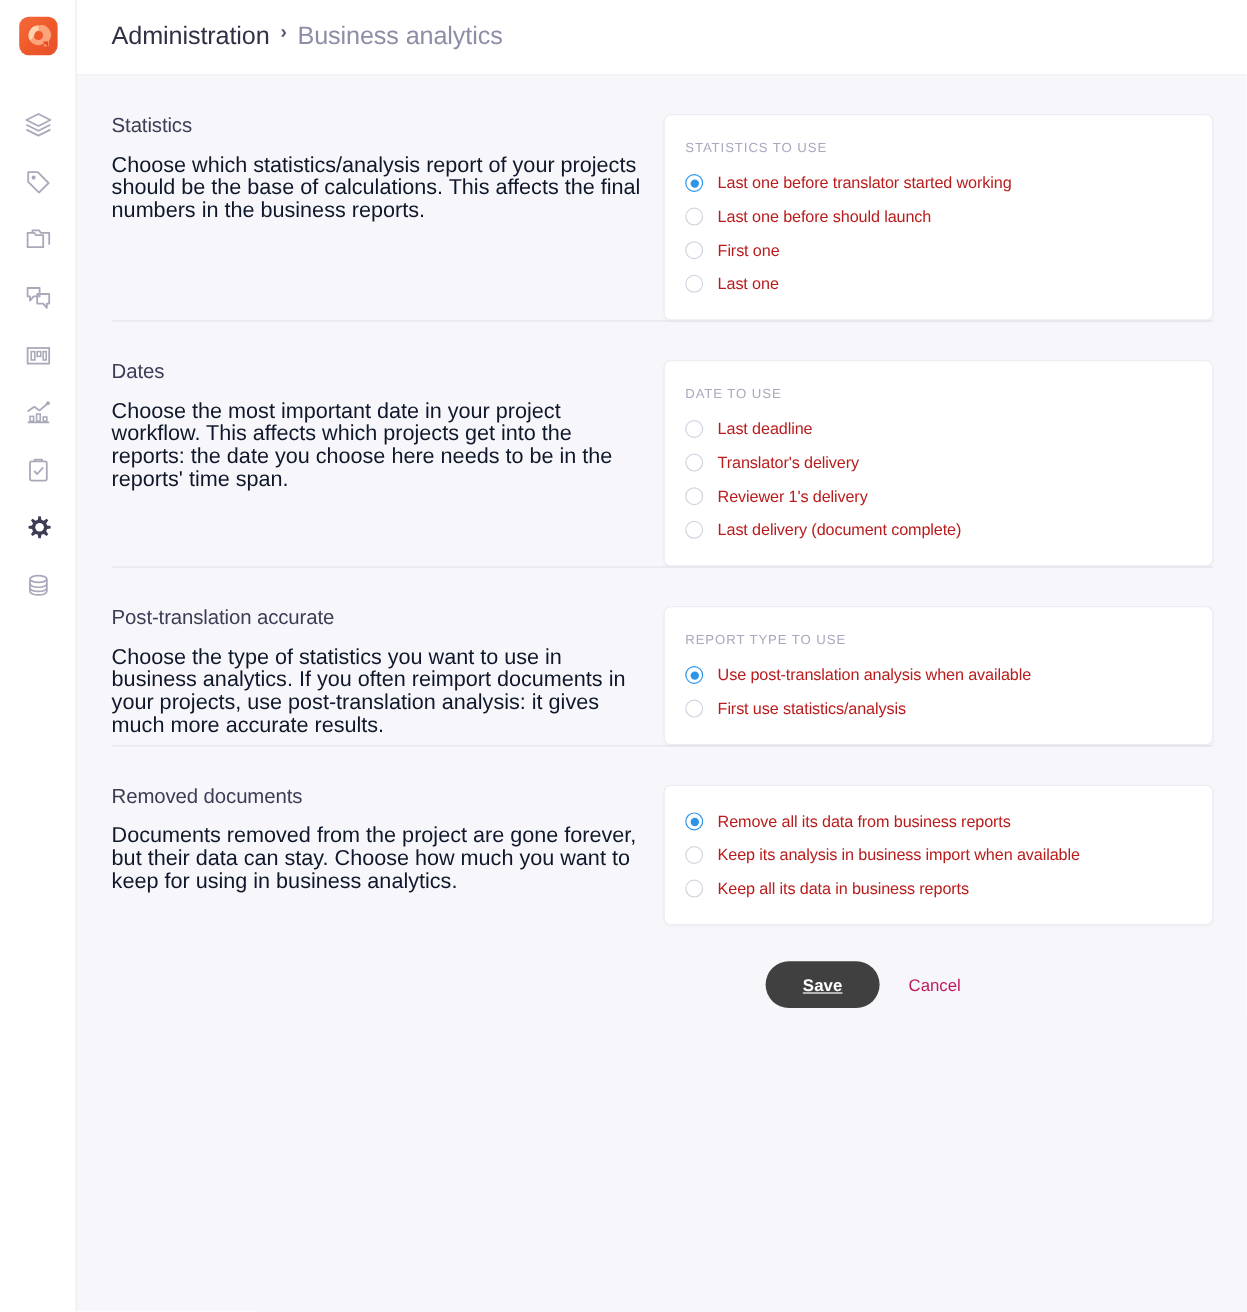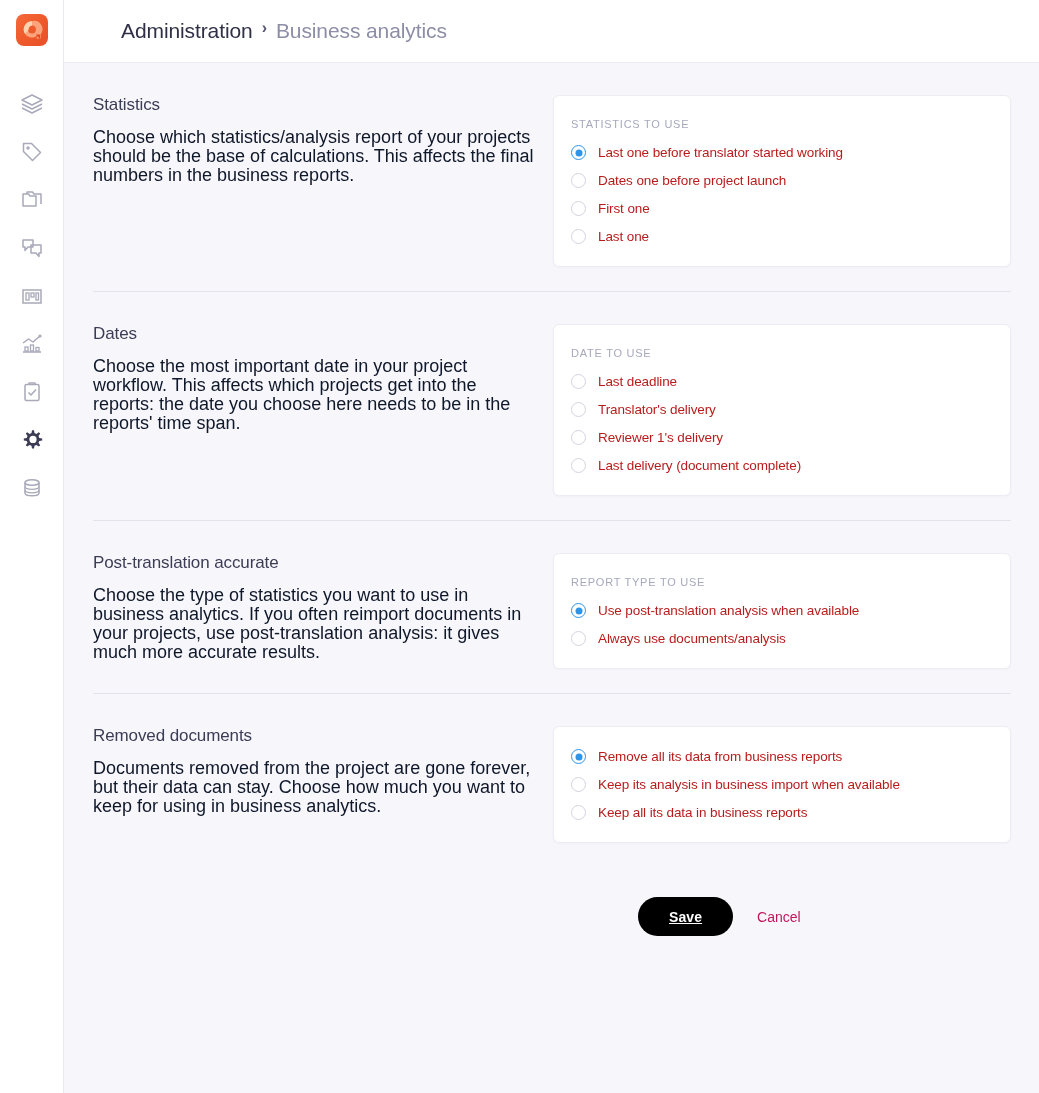--- a/index.html
+++ b/index.html
@@ -81,39 +81,37 @@
     display: flex;
     align-items: center;
     padding-left: 29px;
   }
 
   .breadcrumb {
     font-size: 21px;
     display: flex;
     gap: 9px;
     letter-spacing: -0.1px;
-    margin-left: 28px;
   }
   .bc-root { color: #2f3046; }
   .bc-sep  { color: #55566e; font-size: 16px; font-weight: bold; }
   .bc-leaf { color: #8c8da6; }
 
   .content {
     flex: 1;
     background: #f7f7fb;
     overflow: hidden;
     padding: 0 28px 0 29px;
   }
 
   
   .section {
     display: flex;
     align-items: flex-start;
     padding-top: 32px;
-    padding-bottom: 24px;
     border-bottom: 1px solid #e3e3ec;
   }
   .section.last { border-bottom: none; }
 
   .sec-left {
     width: 460px;
     min-width: 460px;
     padding-right: 18px;
   }
 
@@ -198,21 +196,21 @@
   
   .footer {
     display: flex;
     align-items: center;
     gap: 24px;
     padding-top: 30px;
     padding-left: 545px;
   }
 
   .btn-save {
-    background: #000000;
+    background: #404040;
     color: #ffffff;
     border: none;
     border-radius: 22px;
     height: 39px;
     padding: 0 31px;
     font-size: 14px;
     font-weight: bold;
     font-family: "Liberation Sans", sans-serif;
     cursor: pointer;
     letter-spacing: 0.1px;
@@ -345,21 +343,21 @@
         </div>
         <div class="sec-right">
           <div class="panel">
             <div class="panel-label">STATISTICS TO USE</div>
             <div class="radio-row">
               <span class="radio checked"></span>
               <span class="radio-label">Last one before translator started working</span>
             </div>
             <div class="radio-row">
               <span class="radio"></span>
-              <span class="radio-label">Dates one before project launch</span>
+              <span class="radio-label">Last one before should launch</span>
             </div>
             <div class="radio-row">
               <span class="radio"></span>
               <span class="radio-label">First one</span>
             </div>
             <div class="radio-row">
               <span class="radio"></span>
               <span class="radio-label">Last one</span>
             </div>
           </div>
@@ -401,21 +399,21 @@
         </div>
         <div class="sec-right">
           <div class="panel">
             <div class="panel-label">REPORT TYPE TO USE</div>
             <div class="radio-row">
               <span class="radio checked"></span>
               <span class="radio-label">Use post-translation analysis when available</span>
             </div>
             <div class="radio-row">
               <span class="radio"></span>
-              <span class="radio-label">Always use documents/analysis</span>
+              <span class="radio-label">First use statistics/analysis</span>
             </div>
           </div>
         </div>
       </div>
 
       <div class="section last">
         <div class="sec-left">
           <div class="sec-title">Removed documents</div>
           <div class="sec-desc">Documents removed from the project are gone forever, but their data can stay. Choose how much you want to keep for using in business analytics.</div>
         </div>

